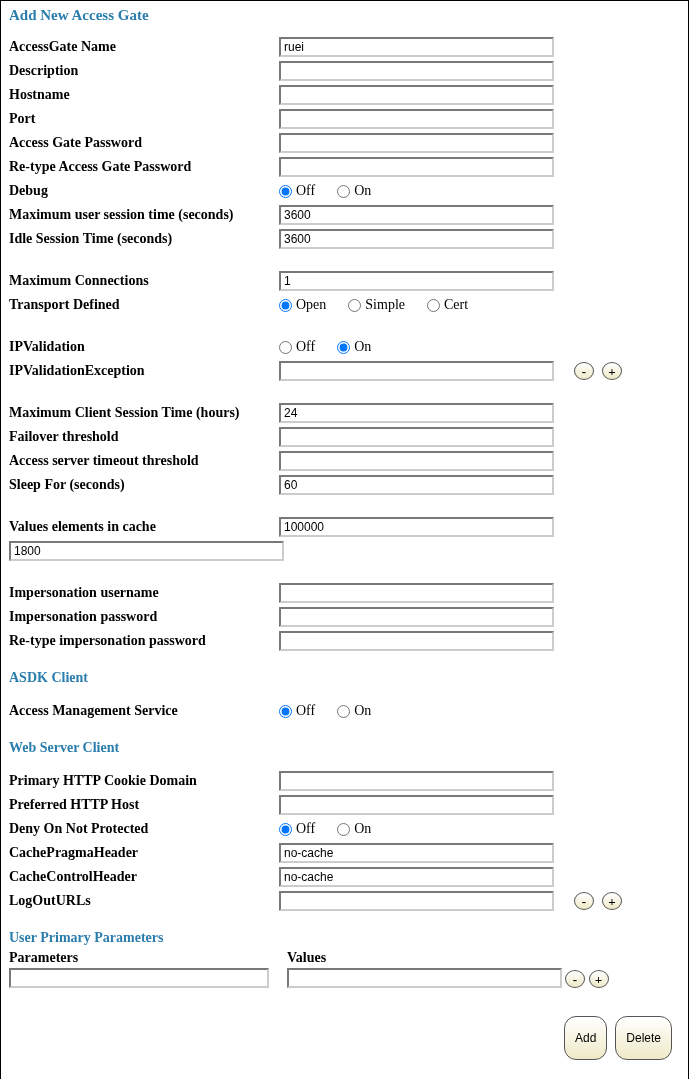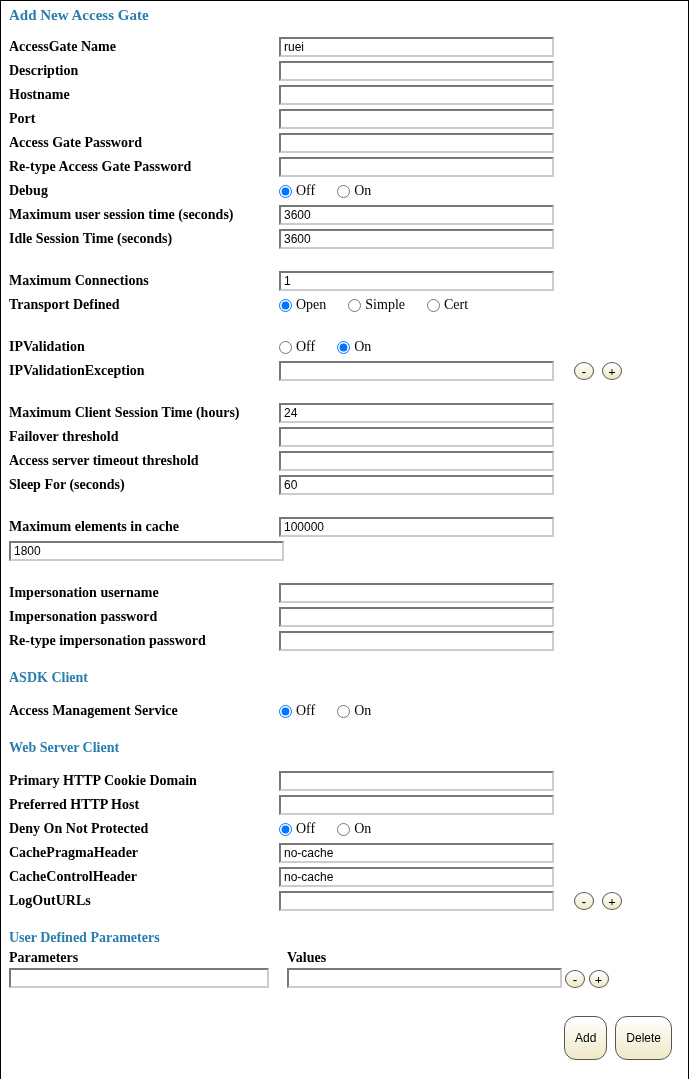--- a/index.html
+++ b/index.html
@@ -183,21 +183,21 @@
   <div class="row">
       <div class="label">Sleep For (seconds)</div>
       <div class="field">
         <input type="text" value="60" style="">
       </div>
     </div>
 
   <div class="gap"></div>
 
   <div class="row">
-      <div class="label">Maximum elements in cache</div>
+      <div class="label">Values elements in cache</div>
       <div class="field">
         <input type="text" value="100000" style="">
       </div>
     </div>
   <div class="row">
       <div class="field">
         <input type="text" value="1800" style="">
       </div>
     </div>
 
@@ -281,21 +281,21 @@
       <div class="label">LogOutURLs</div>
       <div class="field">
         <input type="text" value="" style="">
       </div>
     <div class="extra">
       <span class="pill-btn">-</span>
       <span class="pill-btn">+</span>
     </div>
   </div>
 
-  <div class="section-title" style="margin-bottom:4px;">User Defined Parameters</div>
+  <div class="section-title" style="margin-bottom:4px;">User Primary Parameters</div>
 
   <div class="udp-row">
     <div class="udp-col1">
       <div class="udp-head">Parameters</div>
       <input type="text" style="width: 260px;" value="">
     </div>
     <div class="udp-col2">
       <div class="udp-head">Values</div>
       <input type="text" value="" style="">
     </div>

